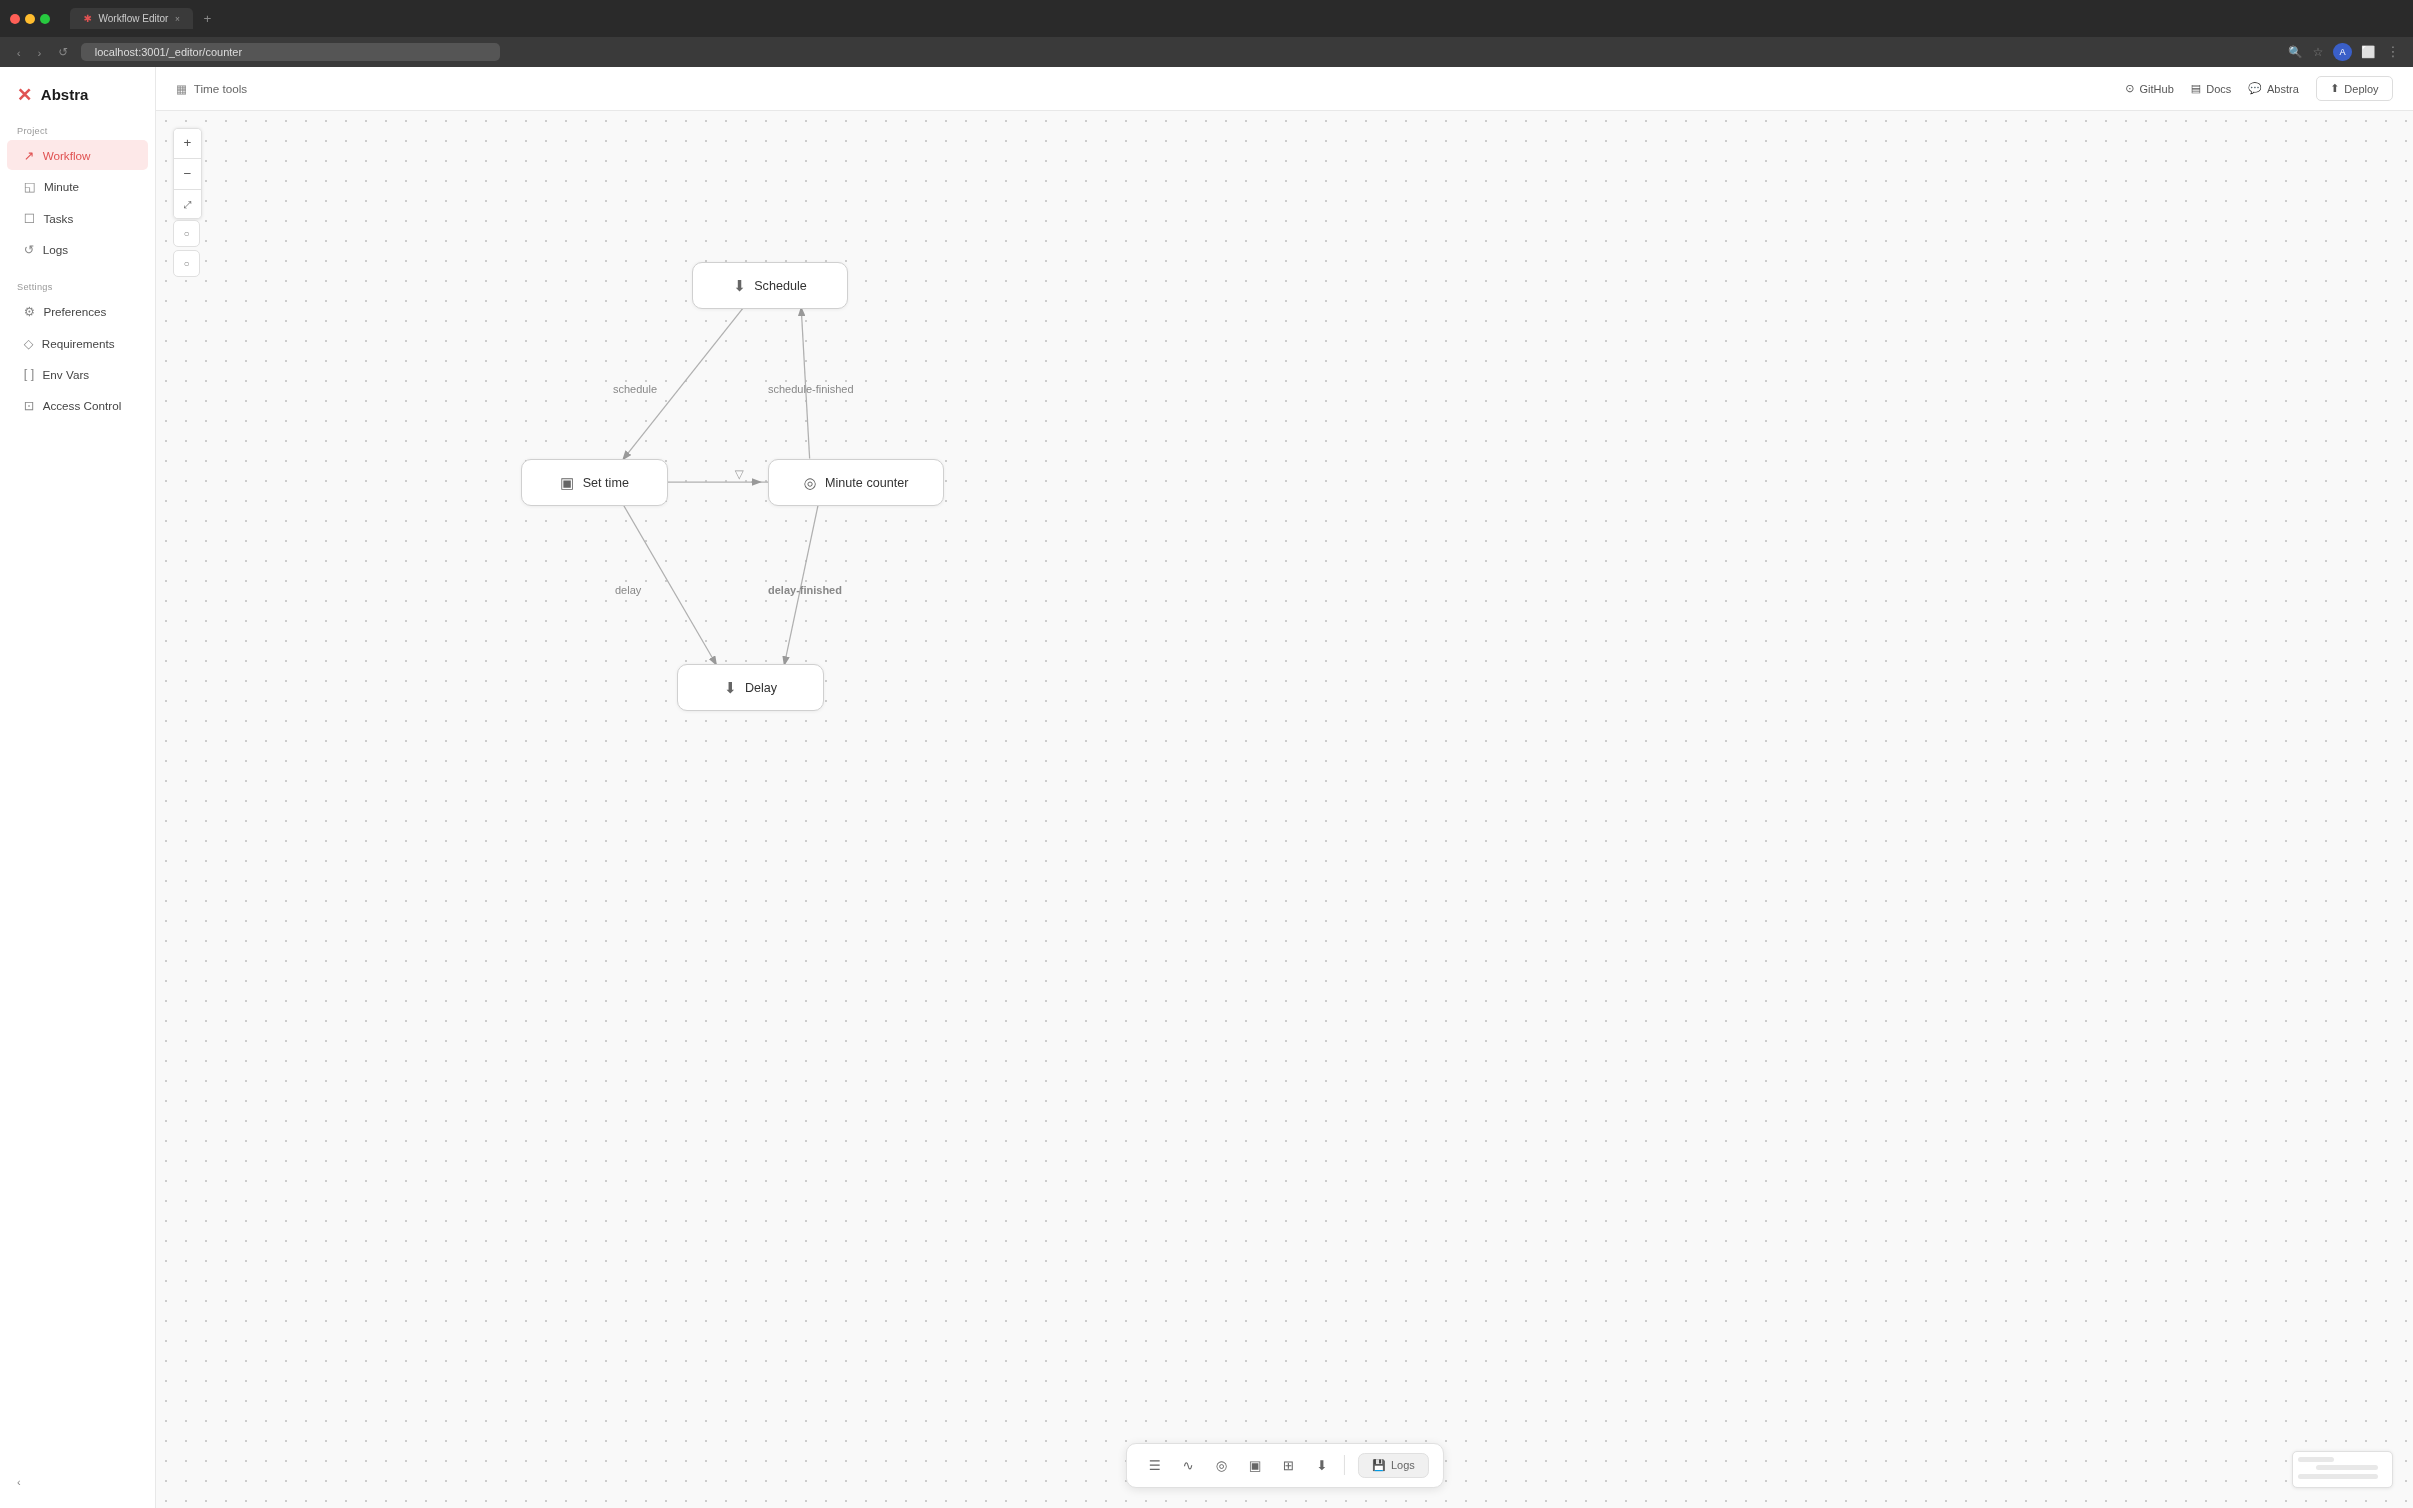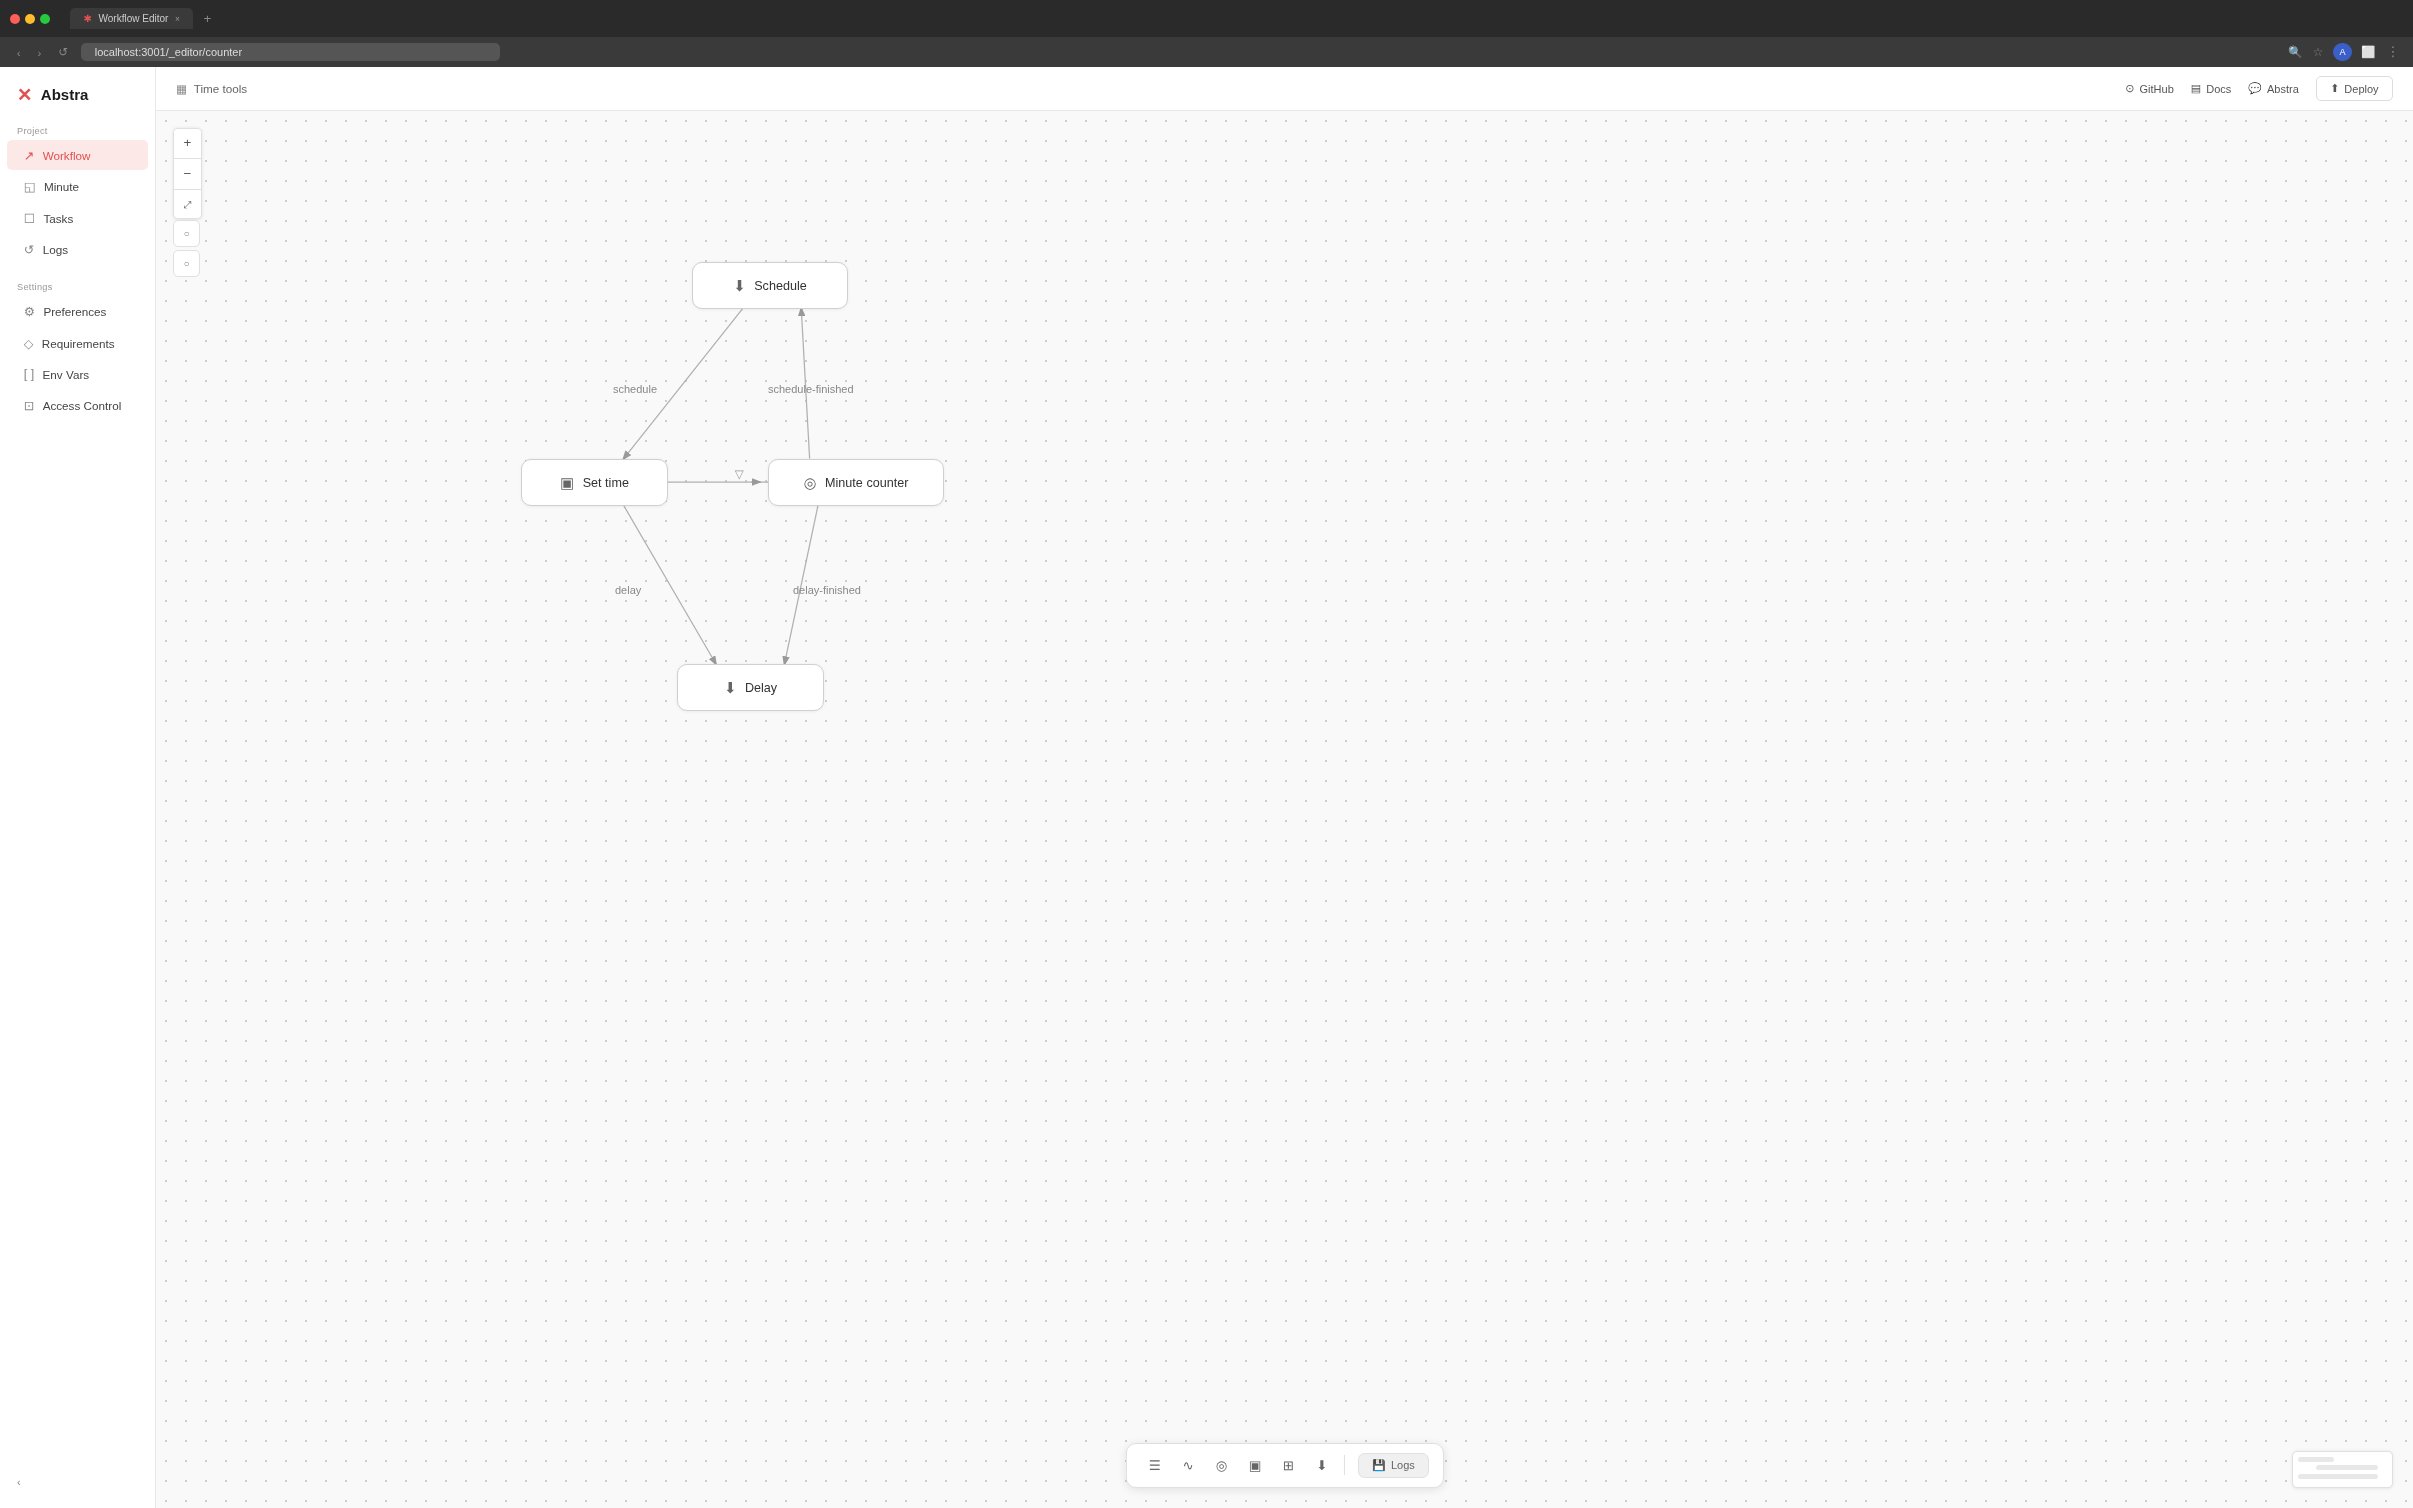--- a/index.html
+++ b/index.html
@@ -253,21 +253,21 @@
       </div>
 
       <div class="node" style="left: 521px; top: 553px; width: 147px; height: 47px;">
         <span class="node-icon">⬇</span>
         <span class="node-label">Delay</span>
       </div>
 
       <div class="edge-label" style="left: 457px; top: 272px;">schedule</div>
       <div class="edge-label" style="left: 612px; top: 272px;">schedule-finished</div>
       <div class="edge-label" style="left: 459px; top: 473px;">delay</div>
-      <div class="edge-label" style="left: 637px; top: 473px;">delay-finished</div>
+      <div class="edge-label" style="left: 612px; top: 473px; font-weight: bold;">delay-finished</div>
 
       <div class="bottom-toolbar">
         <button class="toolbar-btn">
           <span>☰</span>
         </button>
         <button class="toolbar-btn">
           <span>∿</span>
         </button>
         <button class="toolbar-btn">
           <span>◎</span>

